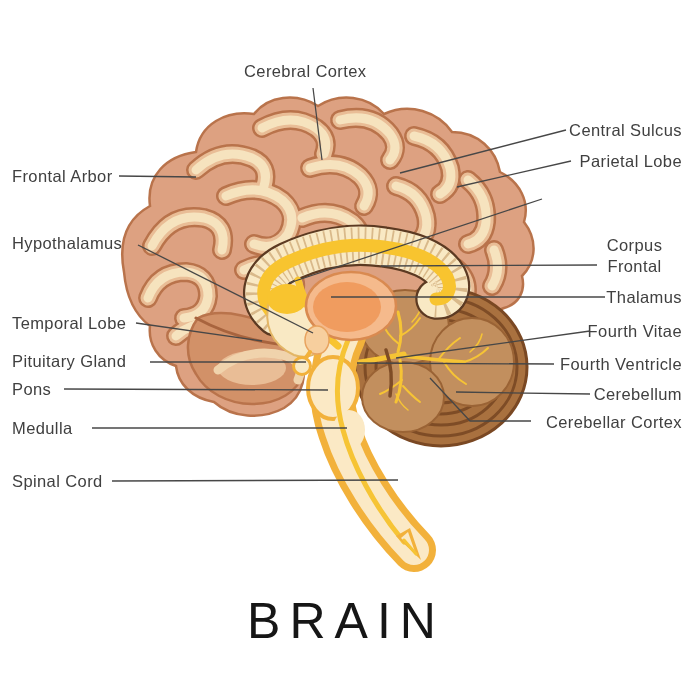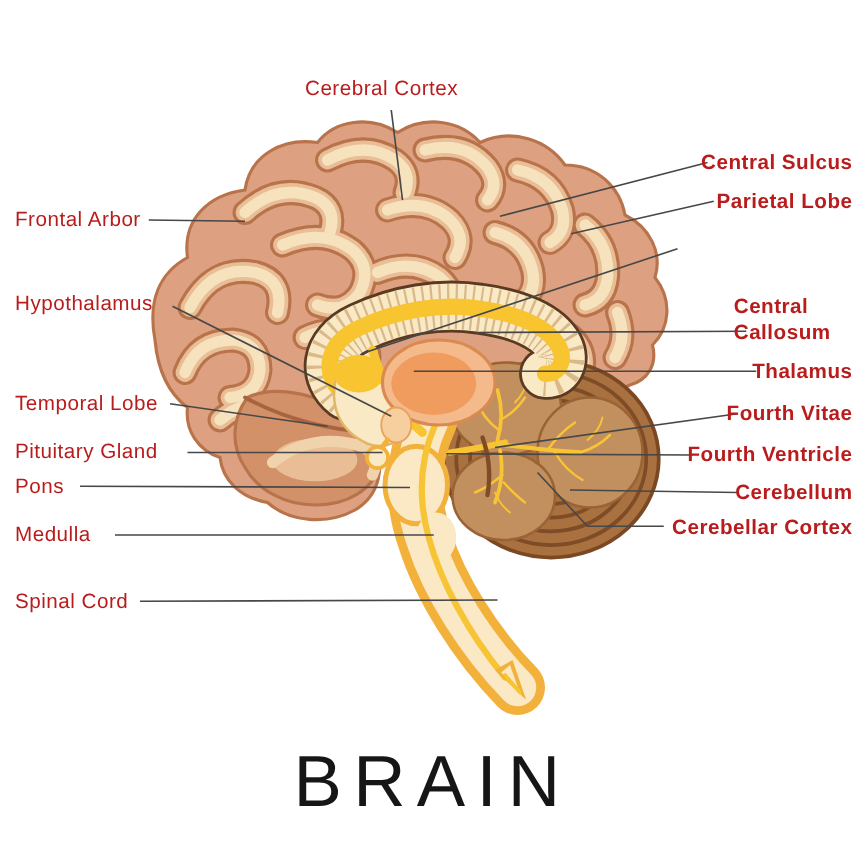--- a/index.html
+++ b/index.html
@@ -1,24 +1,24 @@
 <!DOCTYPE html>
 <html><head>
 <meta charset="utf-8">
 <style>
   html,body{margin:0;padding:0;background:#fff;}
   #stage{position:relative;width:692px;height:692px;background:#ffffff;overflow:hidden;
          font-family:"Liberation Sans","DejaVu Sans",sans-serif;}
   #art{position:absolute;left:0;top:0;}
-  .lbl{position:absolute;color:#b91c1c;font-size:16.5px;line-height:20px;
+  .lbl{position:absolute;color:#404040;font-size:16.5px;line-height:20px;
        letter-spacing:.4px;white-space:nowrap;}
-  .lbl.right{text-align:left;font-weight:bold;}
+  .lbl.right{text-align:center;}
   .lbl.wrap{white-space:normal;}
   #title{position:absolute;left:0;right:0;top:592px;text-align:center;
-         font-size:58px;font-weight:300;letter-spacing:9px;color:#161616;}
+         font-size:50px;font-weight:300;letter-spacing:9px;color:#161616;}
 </style>
 </head>
 <body>
 
 <div id="stage">
 
   <svg id="art" width="692" height="692" viewBox="0 0 692 692">
     <defs>
       <clipPath id="cerebrumClip">
         <path d="M 124,272 C 118,240 128,218 150,206 C 146,176 166,156 196,152
@@ -200,21 +200,21 @@
   <div class="lbl" style="left:244px;top:61px">Cerebral Cortex</div>
   <div class="lbl" style="left:12px;top:166px">Frontal Arbor</div>
   <div class="lbl" style="left:12px;top:313px">Temporal Lobe</div>
   <div class="lbl" style="left:12px;top:233px">Hypothalamus</div>
   <div class="lbl" style="left:12px;top:351px">Pituitary Gland</div>
   <div class="lbl" style="left:12px;top:379px">Pons</div>
   <div class="lbl" style="left:12px;top:418px">Medulla</div>
   <div class="lbl" style="left:12px;top:471px">Spinal Cord</div>
   <div class="lbl right" style="right:10px;top:120px">Central Sulcus</div>
   <div class="lbl right" style="right:10px;top:151px">Parietal Lobe</div>
-  <div class="lbl right wrap" style="right:10px;top:235px;width:95px;line-height:21px">Central Callosum</div>
+  <div class="lbl right wrap" style="right:10px;top:235px;width:95px;line-height:21px">Corpus Frontal</div>
   <div class="lbl right" style="right:10px;top:287px">Thalamus</div>
   <div class="lbl right" style="right:10px;top:321px">Fourth Vitae</div>
   <div class="lbl right" style="right:10px;top:354px">Fourth Ventricle</div>
   <div class="lbl right" style="right:10px;top:384px">Cerebellum</div>
   <div class="lbl right" style="right:10px;top:412px">Cerebellar Cortex</div>
 
   <div id="title">BRAIN</div>
 </div>
 
 </body></html>

